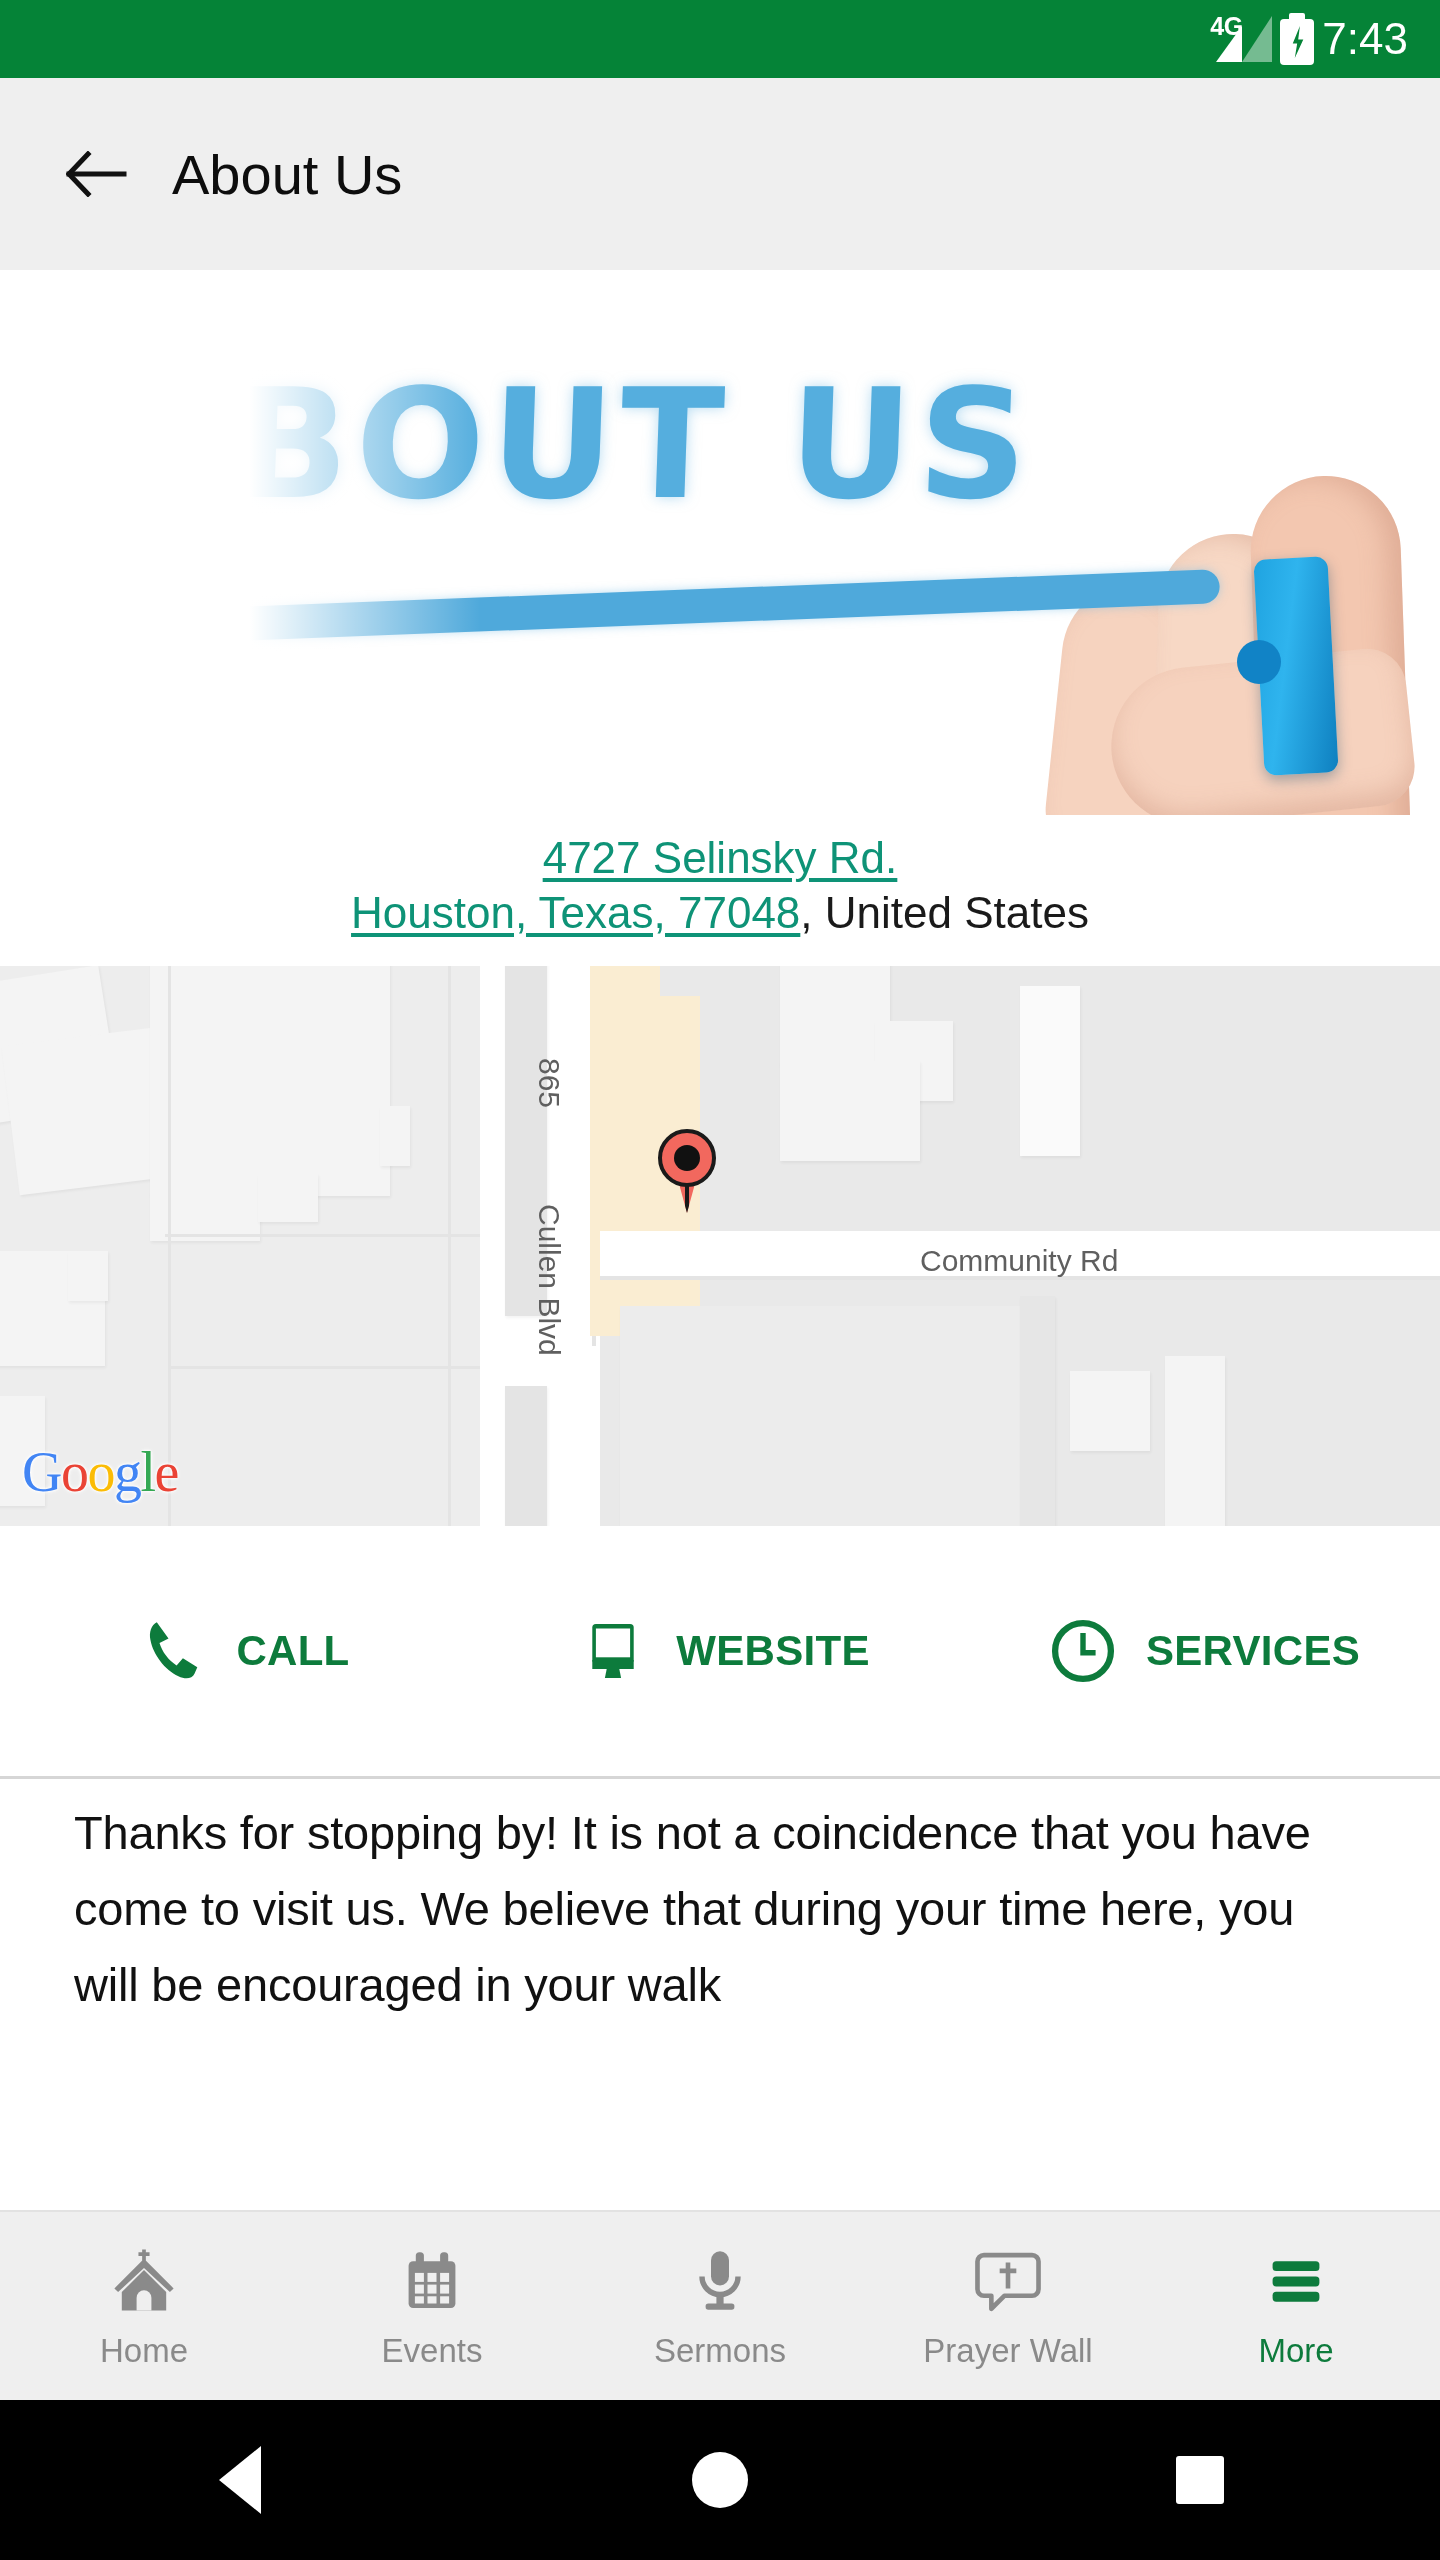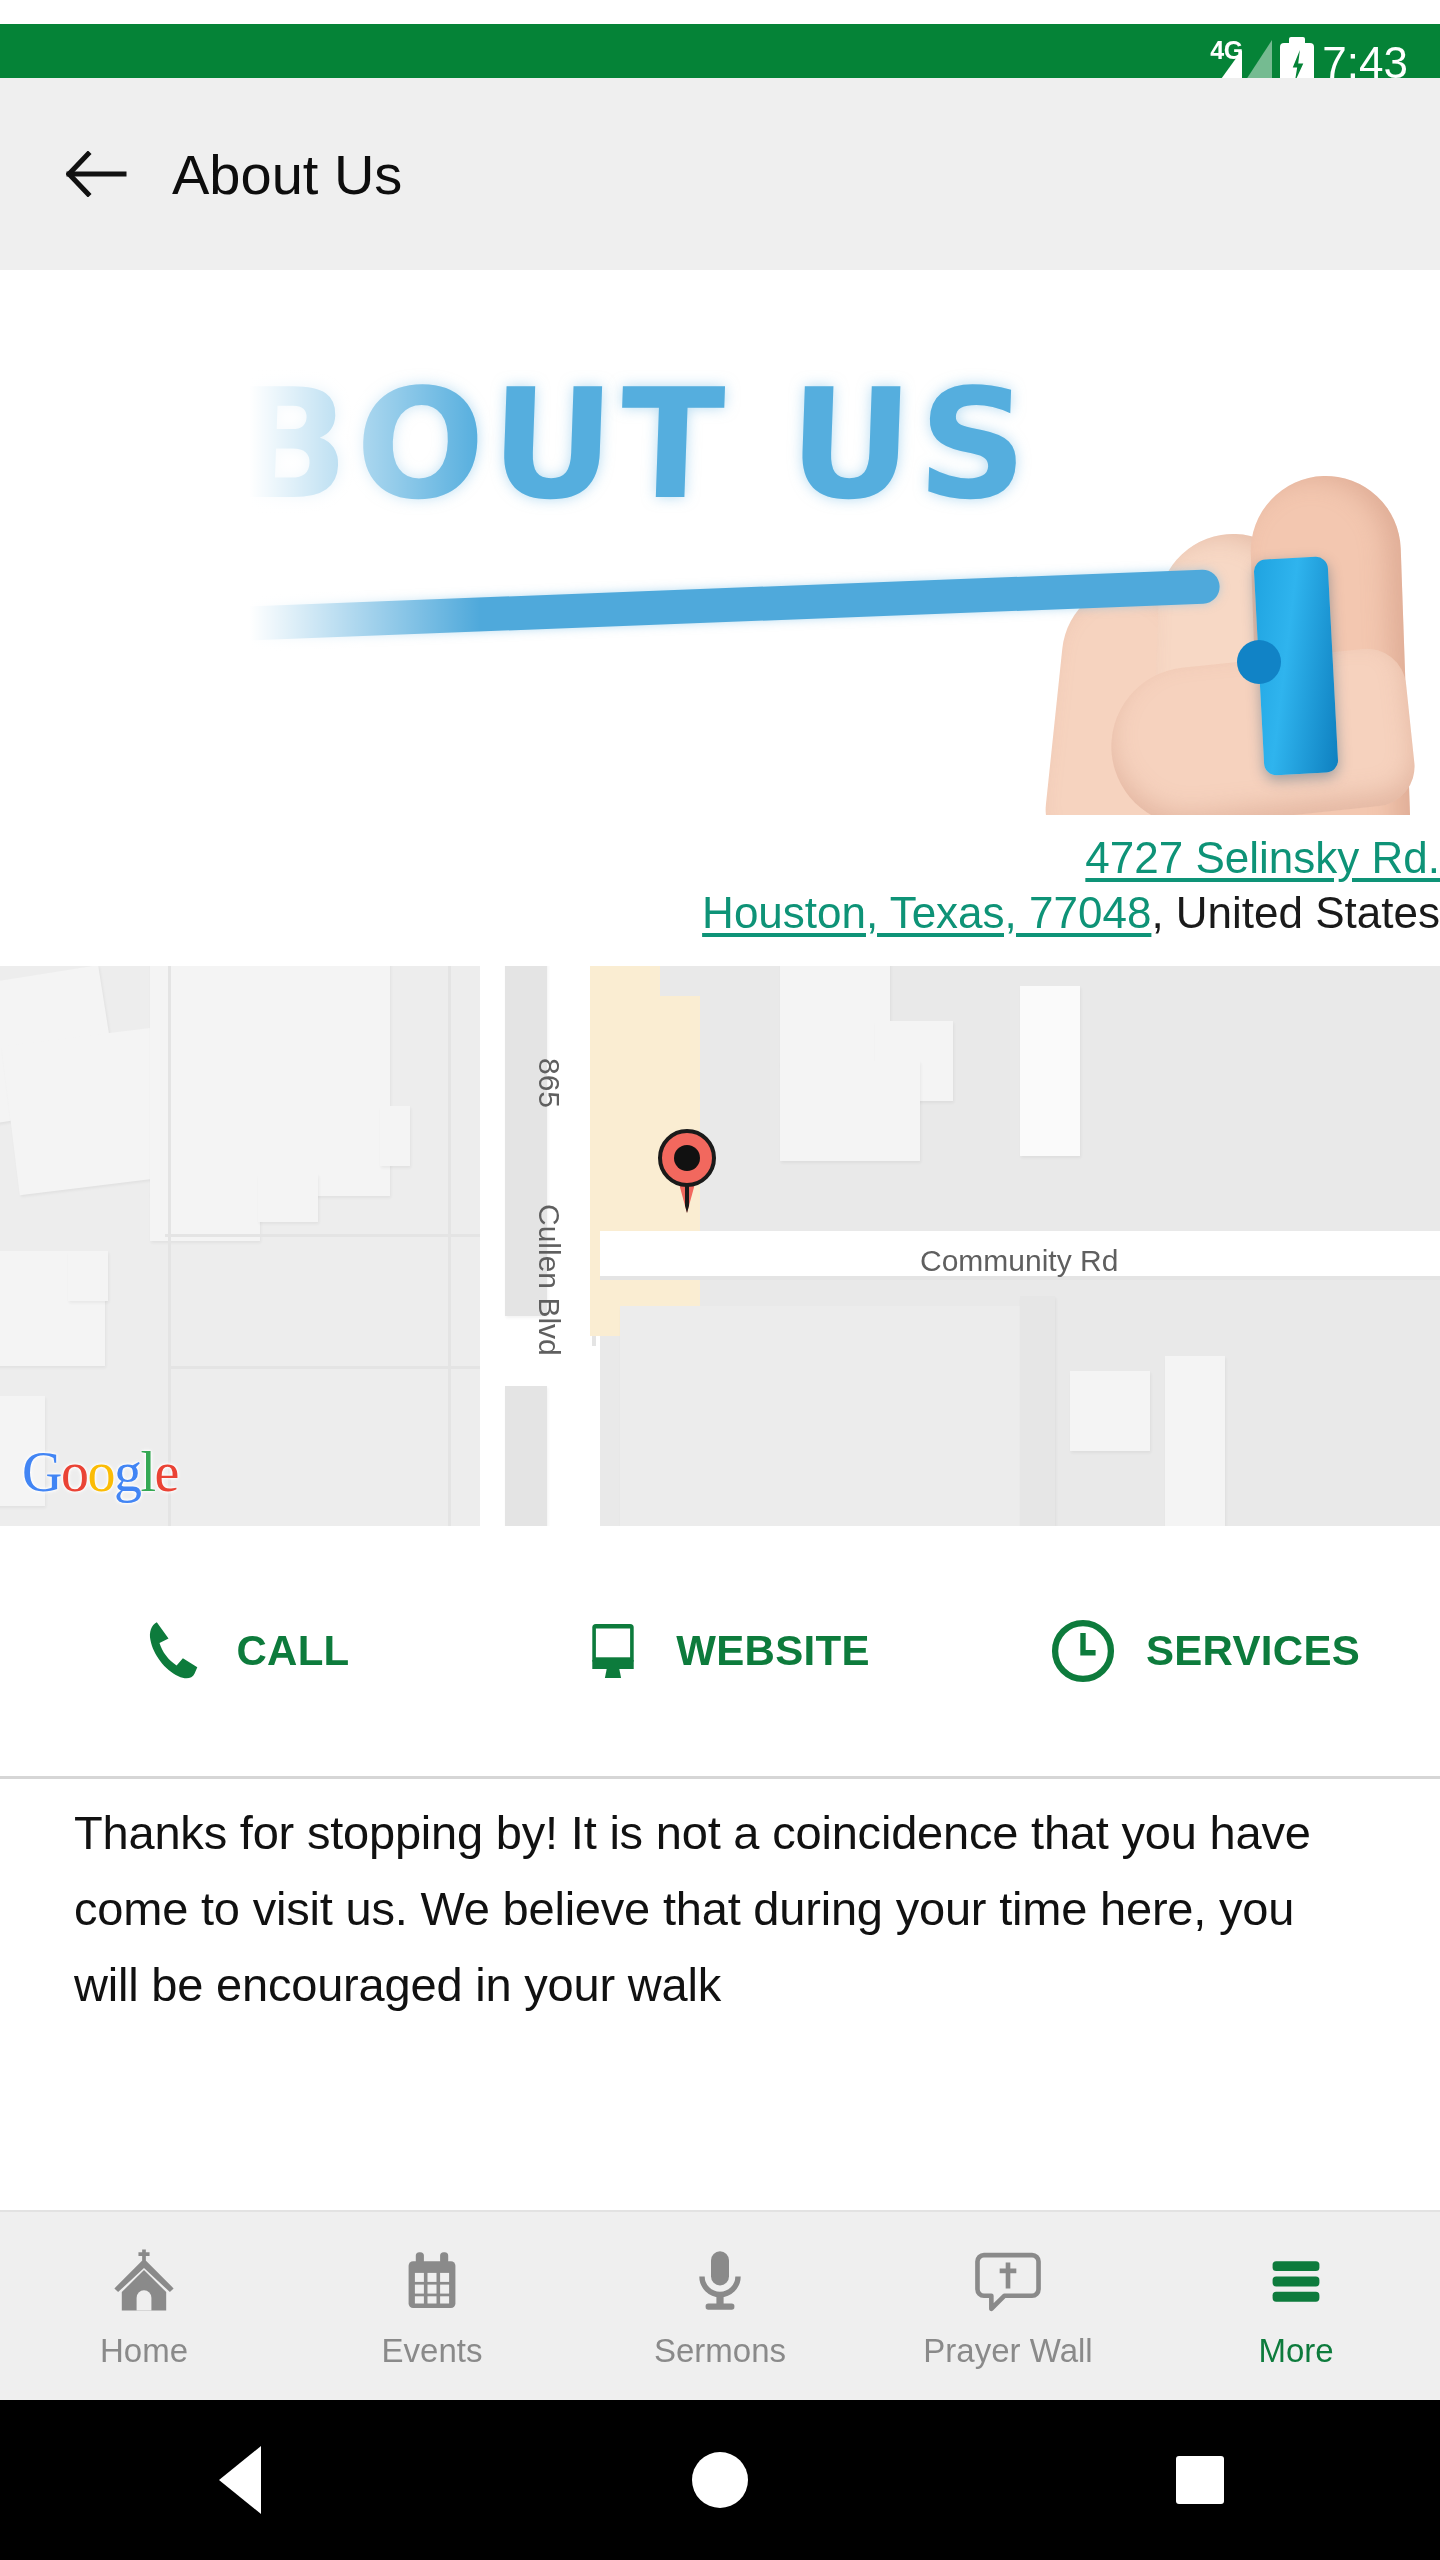--- a/index.html
+++ b/index.html
@@ -8,21 +8,21 @@
     font-family:"Liberation Sans", sans-serif;
     background:#ffffff;
     overflow:hidden;
   }
   #screen { position:relative; width:1440px; height:2560px; background:#fff; }
 
   
   .statusbar{
     position:absolute; top:0; left:0; width:1440px; height:78px;
     background:#058337; display:flex; align-items:center;
-    justify-content:flex-end; padding-right:32px; gap:8px;margin-top:24px;
+    justify-content:flex-end; padding-right:32px; gap:8px;
   }
   .sb-signal{ position:relative; width:62px; height:46px; display:flex; align-items:flex-end; }
   .sb-4g{
     position:absolute; left:0; top:-2px; color:#fff; font-size:25px; font-weight:700;
     letter-spacing:-.5px; line-height:1;
   }
   .sb-tri-dim{
     position:absolute; right:0; bottom:0; width:0; height:0;
     border-left:30px solid transparent; border-bottom:46px solid rgba(255,255,255,.45);
   }
@@ -104,21 +104,21 @@
     position:absolute; left:0; top:0; width:480px; height:545px;
     background:linear-gradient(90deg,#fff 0%,#fff 52%,rgba(255,255,255,0) 100%);
     pointer-events:none;
   }
 
   
   .church-name{
     text-align:center; color:#0D7B3C; font-size:52px; font-weight:700;
     margin-top:30px; letter-spacing:-.3px;
   }
-  .addr{ text-align:right; margin-top:16px; }
+  .addr{ text-align:center; margin-top:16px; }
   .addr-line{ font-size:44px; line-height:1.24; color:#1a1a1a; }
   .addr-link{ color:#0E9377; text-decoration:underline; text-underline-offset:5px; }
 
   
   .map{
     position:relative; width:1440px; height:560px; margin-top:26px;
     background:#E9E9E9; overflow:hidden;
   }
   .mseg-left{ position:absolute; left:0; top:0; width:480px; height:560px; background:#EDEDED; }
   .mseg-gap{ position:absolute; left:480px; top:0; width:120px; height:560px; background:#ffffff; }

